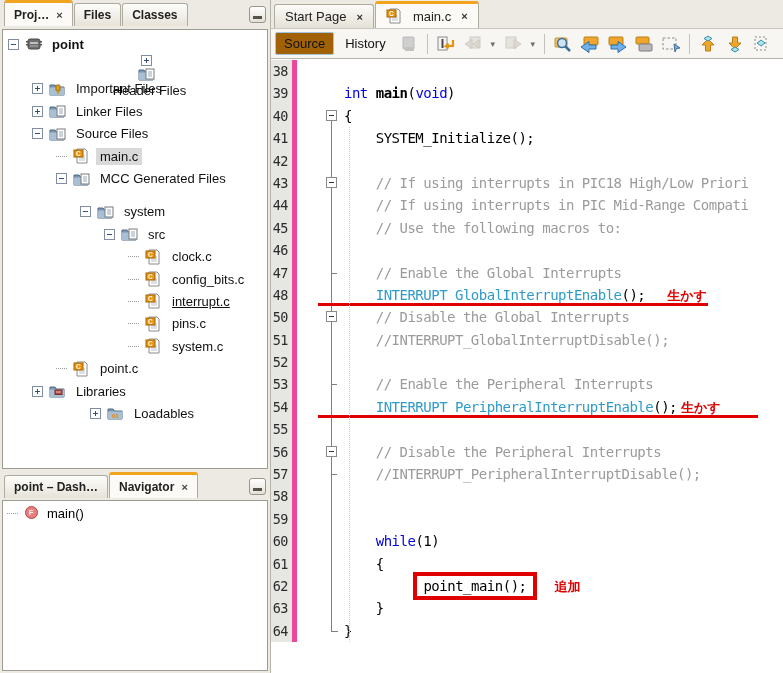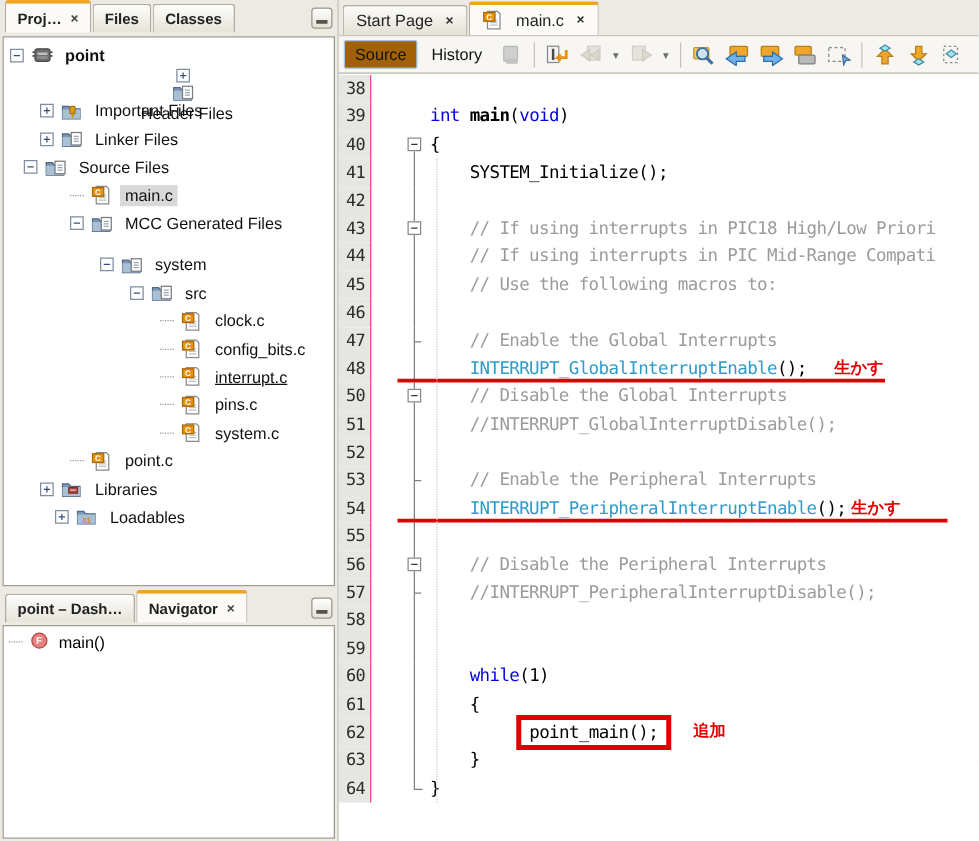--- a/index.html
+++ b/index.html
@@ -48,21 +48,21 @@
              border-bottom:1px solid #B7B4AA; padding:0 4px; gap:3px; overflow:hidden; }
   .src-btn { font-size:13px; padding:3px 8px; background:#a16207; border:1px solid #A0C4E2; border-radius:2px; color:#111; }
   .hist-btn { font-size:13px; padding:3px 8px; color:#111; }
   .tbtn { width:24px; height:24px; display:flex; align-items:center; justify-content:center; flex:none; border-radius:2px; }
   .tbtn.disabled { opacity:0.45; filter:grayscale(60%); }
   .tsep { width:1px; height:20px; background:#C4C1B8; margin:0 3px; flex:none; }
   .dd { font-size:9px; color:#6B6B6B; width:10px; text-align:center; flex:none; }
 
   .code-wrap { position:absolute; left:0; top:60px; right:0; bottom:0; background:#FFFFFF; overflow:hidden; }
   .code-row { display:flex; height:22.4px; position:relative; }
-  .gut { width:26px; flex:none; background:#E6E6E2; border-right:1px solid #ec4899; color:#2B2B2B;
+  .gut { width:26px; flex:none; background:#E6E6E2; border-right:5px solid #ec4899; color:#2B2B2B;
          font-family:"DejaVu Sans Mono", monospace; font-size:13.5px; text-align:right; padding-right:4px; line-height:22.4px; letter-spacing:-0.5px; }
   .fold { width:47px; flex:none; position:relative; }
   .fold .vl { position:absolute; left:34px; width:1px; background:#7F7F7F; top:0; bottom:0; }
   .fold .vl.half-b { top:16px; }
   .fold .vl.half-t { bottom:11px; }
   .fold .corner { position:absolute; left:34px; width:7px; height:1px; background:#7F7F7F; top:11px; }
   .fold .tick { position:absolute; left:35px; width:5px; height:1px; background:#7F7F7F; top:11px; }
   .fold .fbox { position:absolute; left:29px; top:5px; width:11px; height:11px; background:#FFFFFF;
                 border:1px solid #8A8A8A; }
   .fold .fbox::before { content:""; position:absolute; left:2px; right:2px; top:4px; height:1px; background:#333; }
@@ -146,21 +146,21 @@
                 <path d="M1 4 l5 0 1.5 2 L15 6 15 14 1 14 Z" fill="#7C97B4" stroke="#4E6A86"></path>
                 <path d="M1 6.5 L15 6.5 15 14 1 14 Z" fill="#A9BFD4"></path>
                 <rect x="8" y="3" width="8" height="10" fill="#FFFFFF" stroke="#7A7A7A"></rect>
                 <line x1="10" y1="6" x2="14" y2="6" stroke="#9AA7B5"></line>
                 <line x1="10" y1="8" x2="14" y2="8" stroke="#9AA7B5"></line>
                 <line x1="10" y1="10" x2="14" y2="10" stroke="#9AA7B5"></line>
               </svg>
             </span>
             <span class="lbl">Linker Files</span>
           </div>
-          <div class="tree-row" style="padding-left: 16px;">
+          <div class="tree-row" style="padding-left: 29px;">
             <span class="toggle minus"></span>
             <span class="ticon">
               <svg width="18" height="16" viewBox="0 0 18 16">
                 <path d="M1 4 l5 0 1.5 2 L15 6 15 14 1 14 Z" fill="#7C97B4" stroke="#4E6A86"></path>
                 <path d="M1 6.5 L15 6.5 15 14 1 14 Z" fill="#A9BFD4"></path>
                 <rect x="8" y="3" width="8" height="10" fill="#FFFFFF" stroke="#7A7A7A"></rect>
                 <line x1="10" y1="6" x2="14" y2="6" stroke="#9AA7B5"></line>
                 <line x1="10" y1="8" x2="14" y2="8" stroke="#9AA7B5"></line>
                 <line x1="10" y1="10" x2="14" y2="10" stroke="#9AA7B5"></line>
               </svg>
@@ -312,21 +312,21 @@
             <span class="ticon">
               <svg width="18" height="16" viewBox="0 0 18 16">
                 <path d="M1 4 l5 0 1.5 2 L15 6 15 14 1 14 Z" fill="#7C97B4" stroke="#4E6A86"></path>
                 <path d="M1 6.5 L15 6.5 15 14 1 14 Z" fill="#A9BFD4"></path>
                 <rect x="6" y="7" width="7" height="4.5" fill="#B0493F" stroke="#7E2F28"></rect>
                 <line x1="7" y1="9" x2="12" y2="9" stroke="#E3C3BF"></line>
               </svg>
             </span>
             <span class="lbl">Libraries</span>
           </div>
-          <div class="tree-row" style="padding-left: 41px;">
+          <div class="tree-row" style="padding-left: 41px; margin-left: 46px;">
             <span class="toggle plus"></span>
             <span class="ticon">
               <svg width="18" height="16" viewBox="0 0 18 16">
                 <path d="M1 4 l5 0 1.5 2 L15 6 15 14 1 14 Z" fill="#7C97B4" stroke="#4E6A86"></path>
                 <path d="M1 6.5 L15 6.5 15 14 1 14 Z" fill="#A9BFD4"></path>
                 <text x="5" y="13" font-size="6" font-weight="bold" fill="#E8820F" font-family="sans-serif">01</text>
               </svg>
             </span>
             <span class="lbl">Loadables</span>
           </div>

